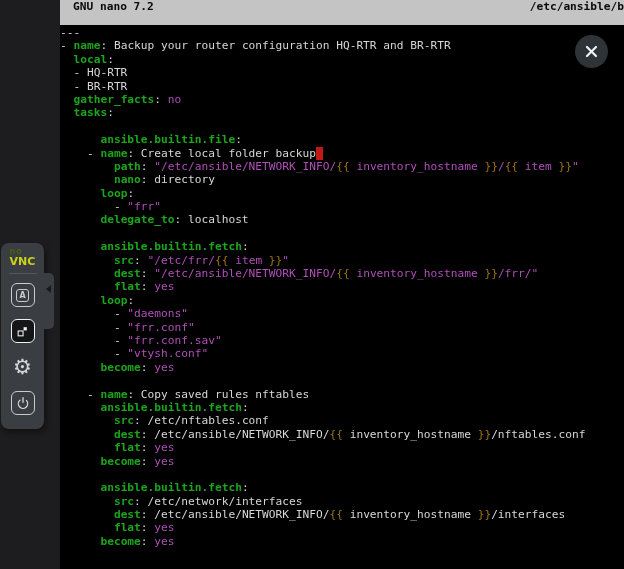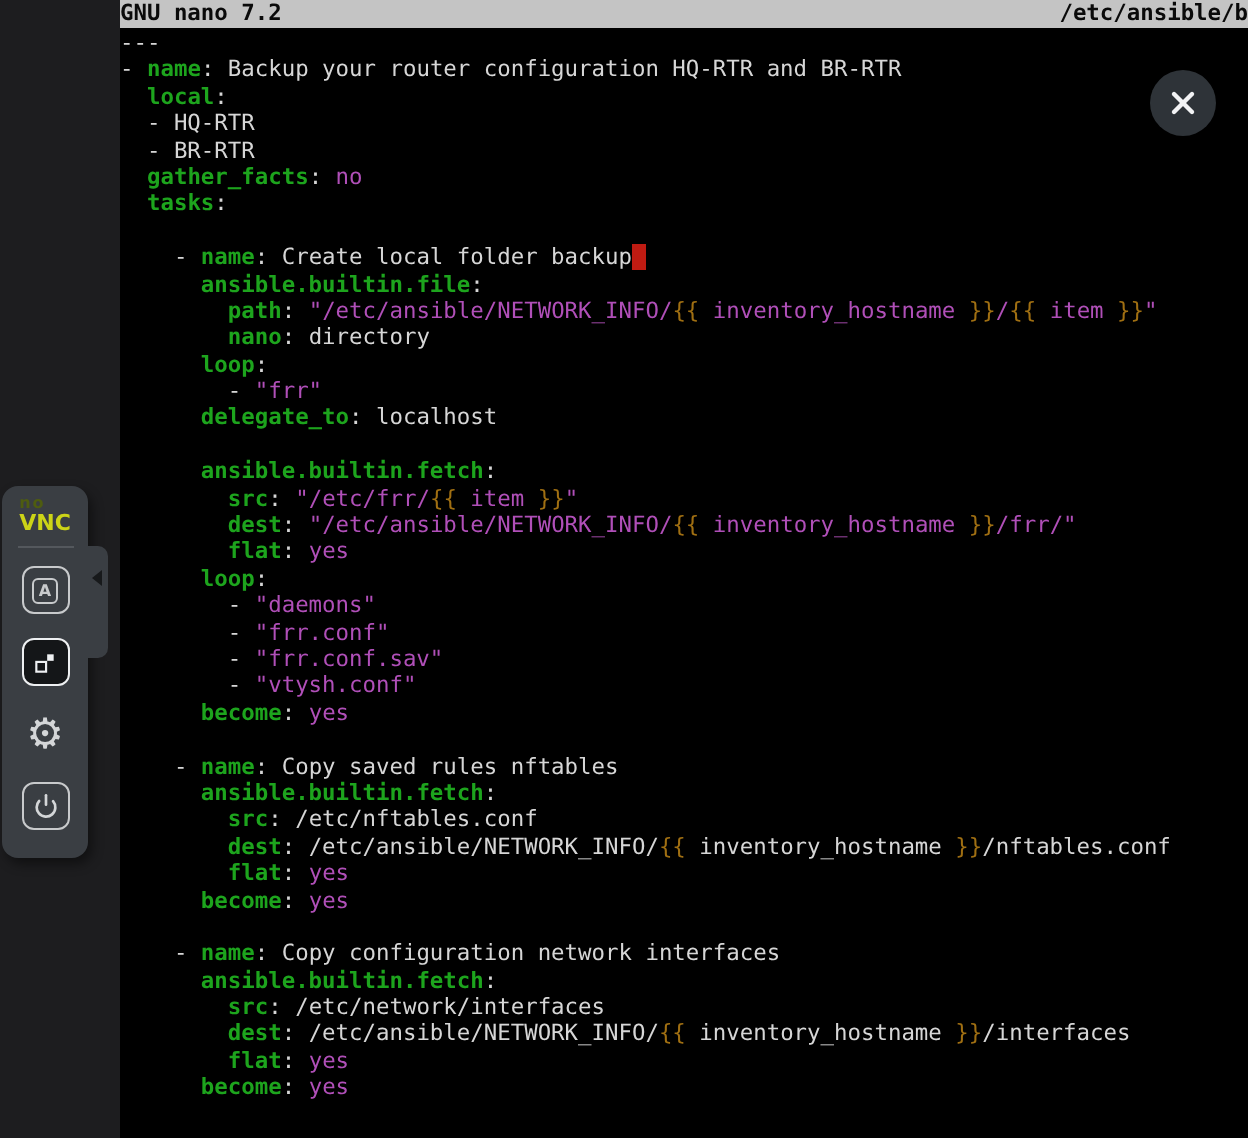--- a/index.html
+++ b/index.html
@@ -11,23 +11,24 @@
   .left-strip {
     position:absolute; left:0; top:0; width:60px; height:569px;
     background:var(--page-bg,#1d1d1f);
   }
   
   .terminal {
     position:absolute; left:60px; top:0; width:564px; height:569px;
     background:var(--terminal-bg,#000); overflow:hidden;
   }
   .titlebar {
-    height:14px; background:var(--titlebar-bg,#c4c4c4); color:var(--titlebar-text,#0a0a0a);
+    height:25px; background:var(--titlebar-bg,#c4c4c4); color:var(--titlebar-text,#0a0a0a);
     font-size:11.2px; line-height:14px; font-weight:bold;
     display:flex; justify-content:space-between; white-space:pre;
+    padding-left:13px;
   }
   .titlebar .path { font-weight:bold; }
   .content { padding-top:1px; font-size:11.2px; line-height:13.4px; }
   .tl { height:13.4px; white-space:pre; }
   .seg-p { color:var(--plain,#d6d6d6); }
   .seg-k { color:var(--key,#1da41d);font-weight:bold; }
   .seg-s { color:var(--string,#b04fb8); }
   .seg-j { color:var(--jinja,#a06f12); }
   .seg-c { background:var(--cursor,#bf1b12); color:var(--cursor,#bf1b12); }
   
@@ -87,22 +88,22 @@
     </div>
     <div class="content">
         <div class="tl"><span class="seg-p">---</span></div>
         <div class="tl"><span class="seg-p">- </span><span class="seg-k">name</span><span class="seg-p">: Backup your router configuration HQ-RTR and BR-RTR</span></div>
         <div class="tl"><span class="seg-p">  </span><span class="seg-k">local</span><span class="seg-p">:</span></div>
         <div class="tl"><span class="seg-p">  - HQ-RTR</span></div>
         <div class="tl"><span class="seg-p">  - BR-RTR</span></div>
         <div class="tl"><span class="seg-p">  </span><span class="seg-k">gather_facts</span><span class="seg-p">: </span><span class="seg-s">no</span></div>
         <div class="tl"><span class="seg-p">  </span><span class="seg-k">tasks</span><span class="seg-p">:</span></div>
         <div class="tl"></div>
+        <div class="tl"><span class="seg-p">      </span><span class="seg-k">ansible.builtin.file</span><span class="seg-p">:</span></div>
         <div class="tl"><span class="seg-p">    - </span><span class="seg-k">name</span><span class="seg-p">: Create local folder backup</span><span class="seg-c"> </span></div>
-        <div class="tl"><span class="seg-p">      </span><span class="seg-k">ansible.builtin.file</span><span class="seg-p">:</span></div>
         <div class="tl"><span class="seg-p">        </span><span class="seg-k">path</span><span class="seg-p">: </span><span class="seg-s">"/etc/ansible/NETWORK_INFO/</span><span class="seg-j">{{</span><span class="seg-s"> inventory_hostname </span><span class="seg-j">}}</span><span class="seg-s">/</span><span class="seg-j">{{</span><span class="seg-s"> item </span><span class="seg-j">}}</span><span class="seg-s">"</span></div>
         <div class="tl"><span class="seg-p">        </span><span class="seg-k">nano</span><span class="seg-p">: directory</span></div>
         <div class="tl"><span class="seg-p">      </span><span class="seg-k">loop</span><span class="seg-p">:</span></div>
         <div class="tl"><span class="seg-p">        - </span><span class="seg-s">"frr"</span></div>
         <div class="tl"><span class="seg-p">      </span><span class="seg-k">delegate_to</span><span class="seg-p">: localhost</span></div>
         <div class="tl"></div>
         <div class="tl"><span class="seg-p">      </span><span class="seg-k">ansible.builtin.fetch</span><span class="seg-p">:</span></div>
         <div class="tl"><span class="seg-p">        </span><span class="seg-k">src</span><span class="seg-p">: </span><span class="seg-s">"/etc/frr/</span><span class="seg-j">{{</span><span class="seg-s"> item </span><span class="seg-j">}}</span><span class="seg-s">"</span></div>
         <div class="tl"><span class="seg-p">        </span><span class="seg-k">dest</span><span class="seg-p">: </span><span class="seg-s">"/etc/ansible/NETWORK_INFO/</span><span class="seg-j">{{</span><span class="seg-s"> inventory_hostname </span><span class="seg-j">}}</span><span class="seg-s">/frr/"</span></div>
         <div class="tl"><span class="seg-p">        </span><span class="seg-k">flat</span><span class="seg-p">: </span><span class="seg-s">yes</span></div>
@@ -113,21 +114,20 @@
         <div class="tl"><span class="seg-p">        - </span><span class="seg-s">"vtysh.conf"</span></div>
         <div class="tl"><span class="seg-p">      </span><span class="seg-k">become</span><span class="seg-p">: </span><span class="seg-s">yes</span></div>
         <div class="tl"></div>
         <div class="tl"><span class="seg-p">    - </span><span class="seg-k">name</span><span class="seg-p">: Copy saved rules nftables</span></div>
         <div class="tl"><span class="seg-p">      </span><span class="seg-k">ansible.builtin.fetch</span><span class="seg-p">:</span></div>
         <div class="tl"><span class="seg-p">        </span><span class="seg-k">src</span><span class="seg-p">: /etc/nftables.conf</span></div>
         <div class="tl"><span class="seg-p">        </span><span class="seg-k">dest</span><span class="seg-p">: /etc/ansible/NETWORK_INFO/</span><span class="seg-j">{{</span><span class="seg-p"> inventory_hostname </span><span class="seg-j">}}</span><span class="seg-p">/nftables.conf</span></div>
         <div class="tl"><span class="seg-p">        </span><span class="seg-k">flat</span><span class="seg-p">: </span><span class="seg-s">yes</span></div>
         <div class="tl"><span class="seg-p">      </span><span class="seg-k">become</span><span class="seg-p">: </span><span class="seg-s">yes</span></div>
         <div class="tl"></div>
-        <div class="tl"><span class="seg-p">    - </span><span class="seg-k">name</span><span class="seg-p">: Copy configuration network interfaces</span></div>
         <div class="tl"><span class="seg-p">      </span><span class="seg-k">ansible.builtin.fetch</span><span class="seg-p">:</span></div>
         <div class="tl"><span class="seg-p">        </span><span class="seg-k">src</span><span class="seg-p">: /etc/network/interfaces</span></div>
         <div class="tl"><span class="seg-p">        </span><span class="seg-k">dest</span><span class="seg-p">: /etc/ansible/NETWORK_INFO/</span><span class="seg-j">{{</span><span class="seg-p"> inventory_hostname </span><span class="seg-j">}}</span><span class="seg-p">/interfaces</span></div>
         <div class="tl"><span class="seg-p">        </span><span class="seg-k">flat</span><span class="seg-p">: </span><span class="seg-s">yes</span></div>
         <div class="tl"><span class="seg-p">      </span><span class="seg-k">become</span><span class="seg-p">: </span><span class="seg-s">yes</span></div>
       </div>
   </div>
 
   <div class="close-btn">
     <span style="display:flex">

